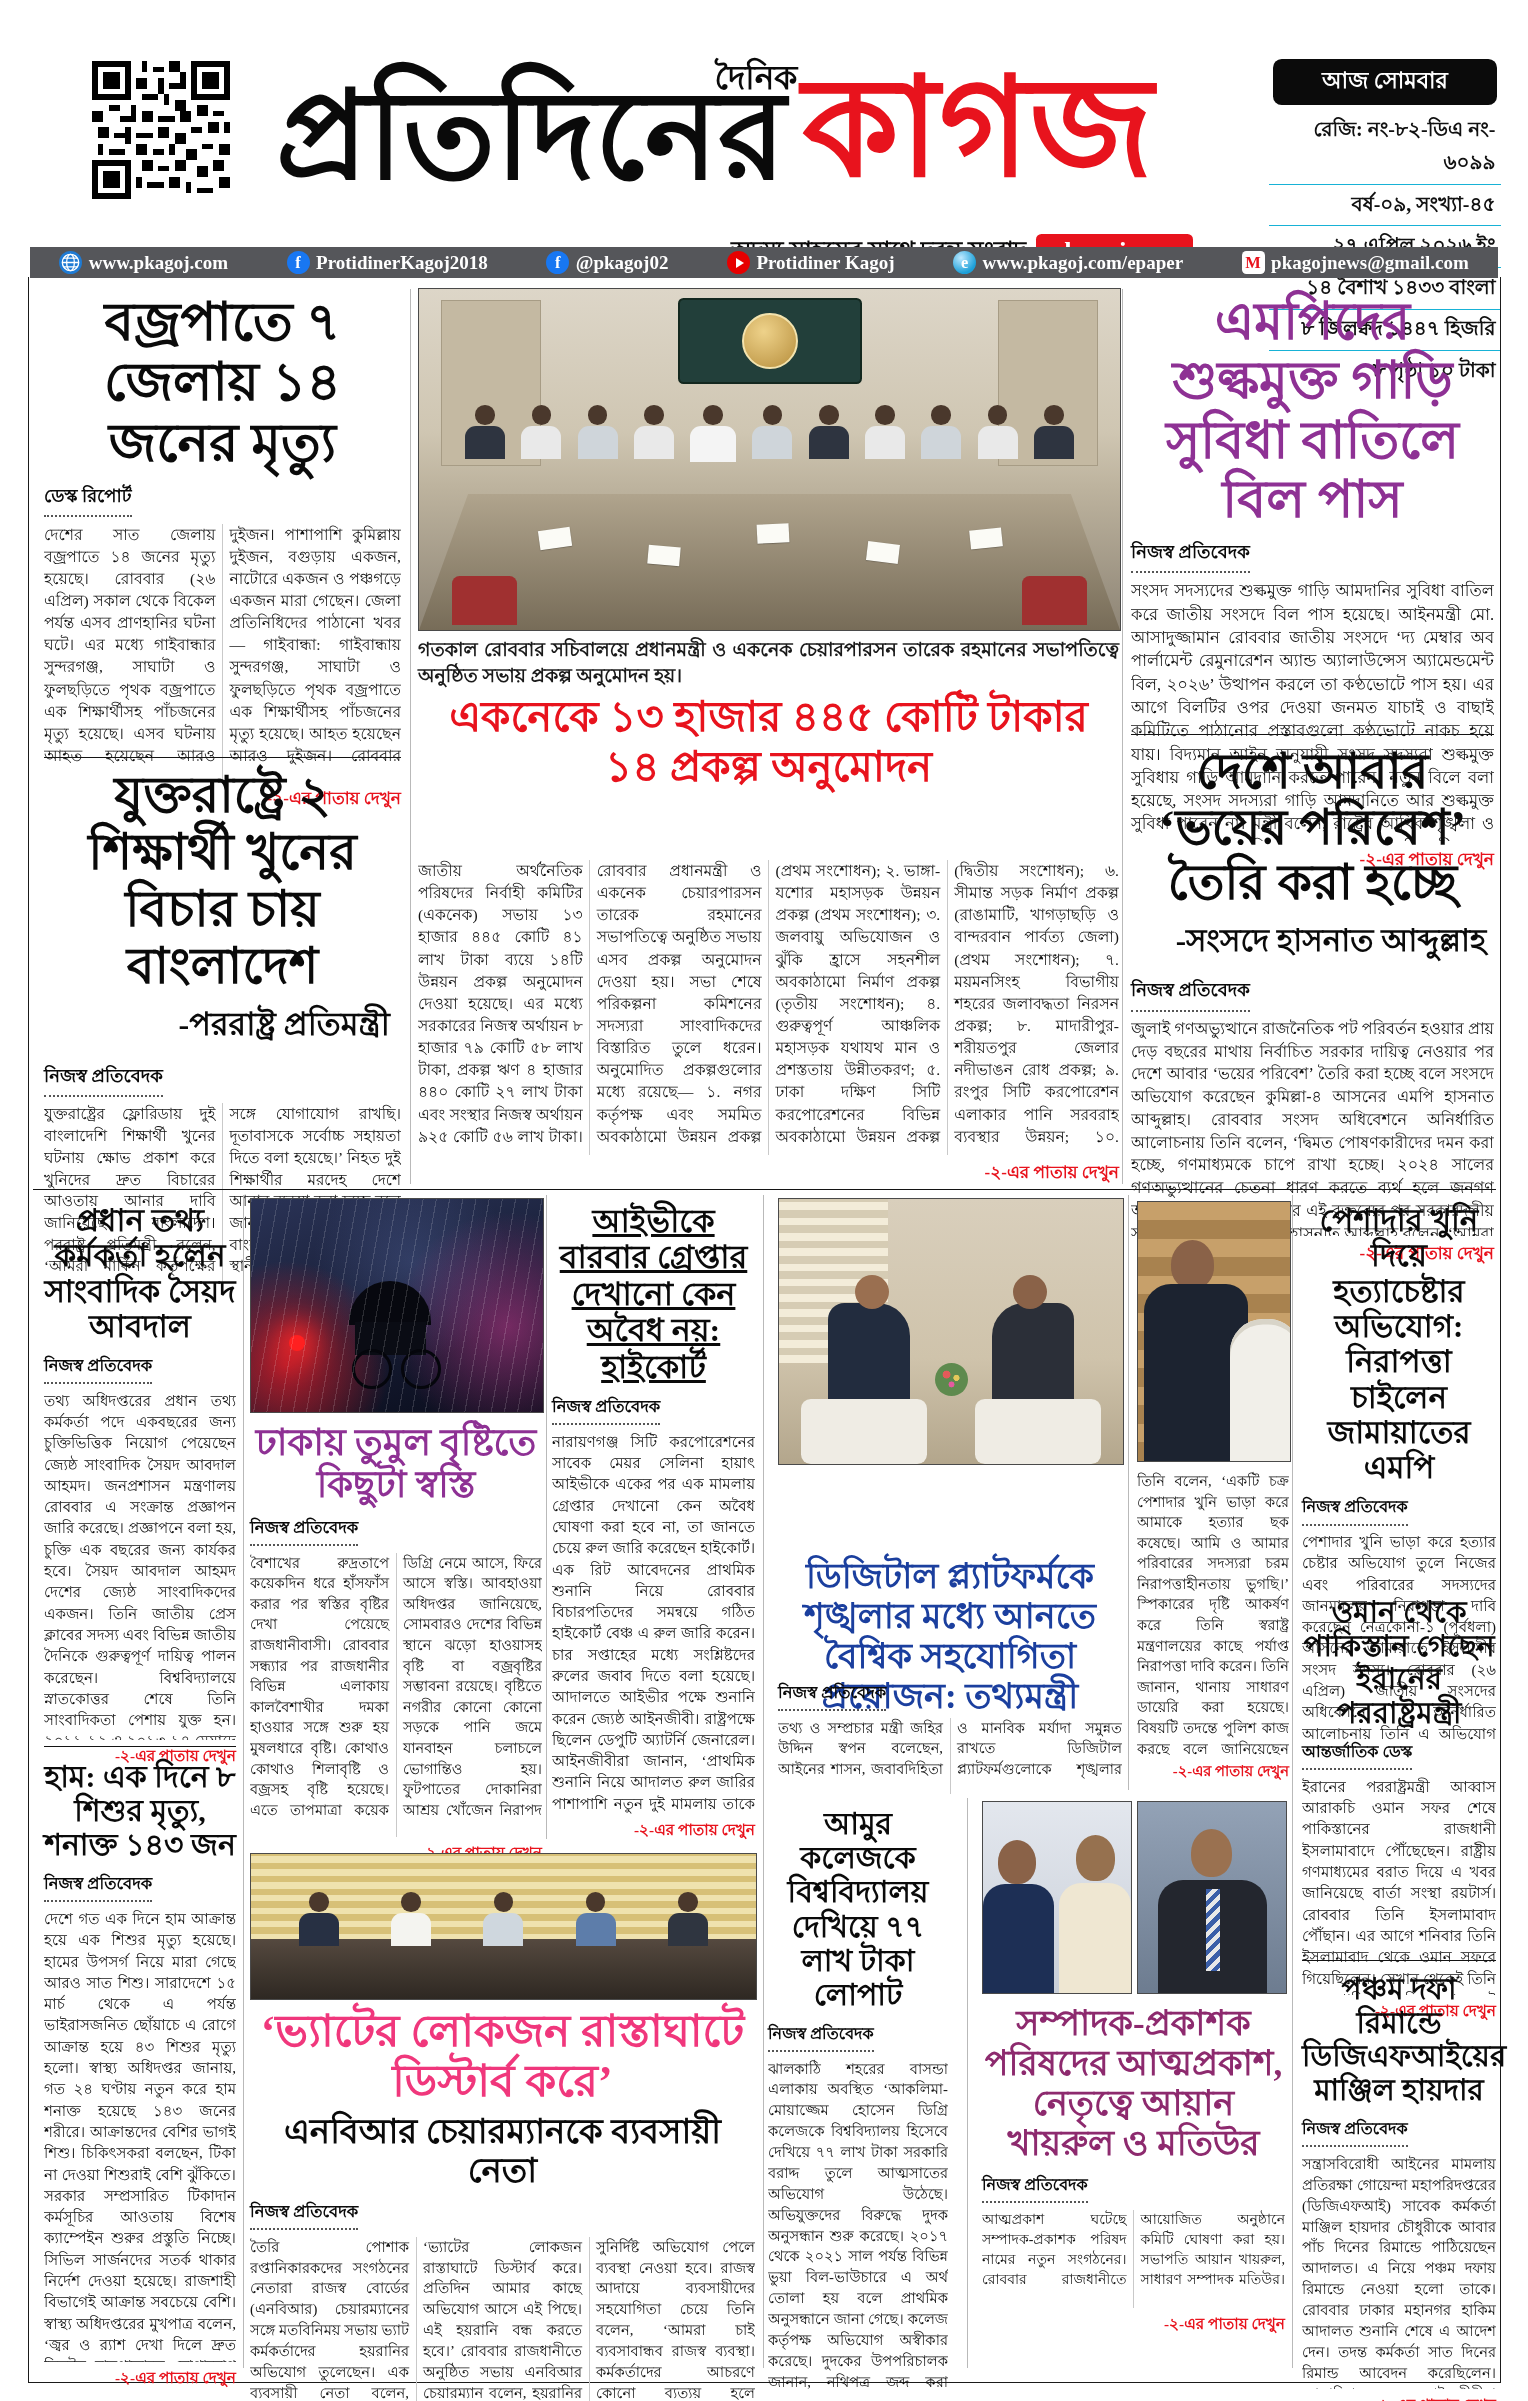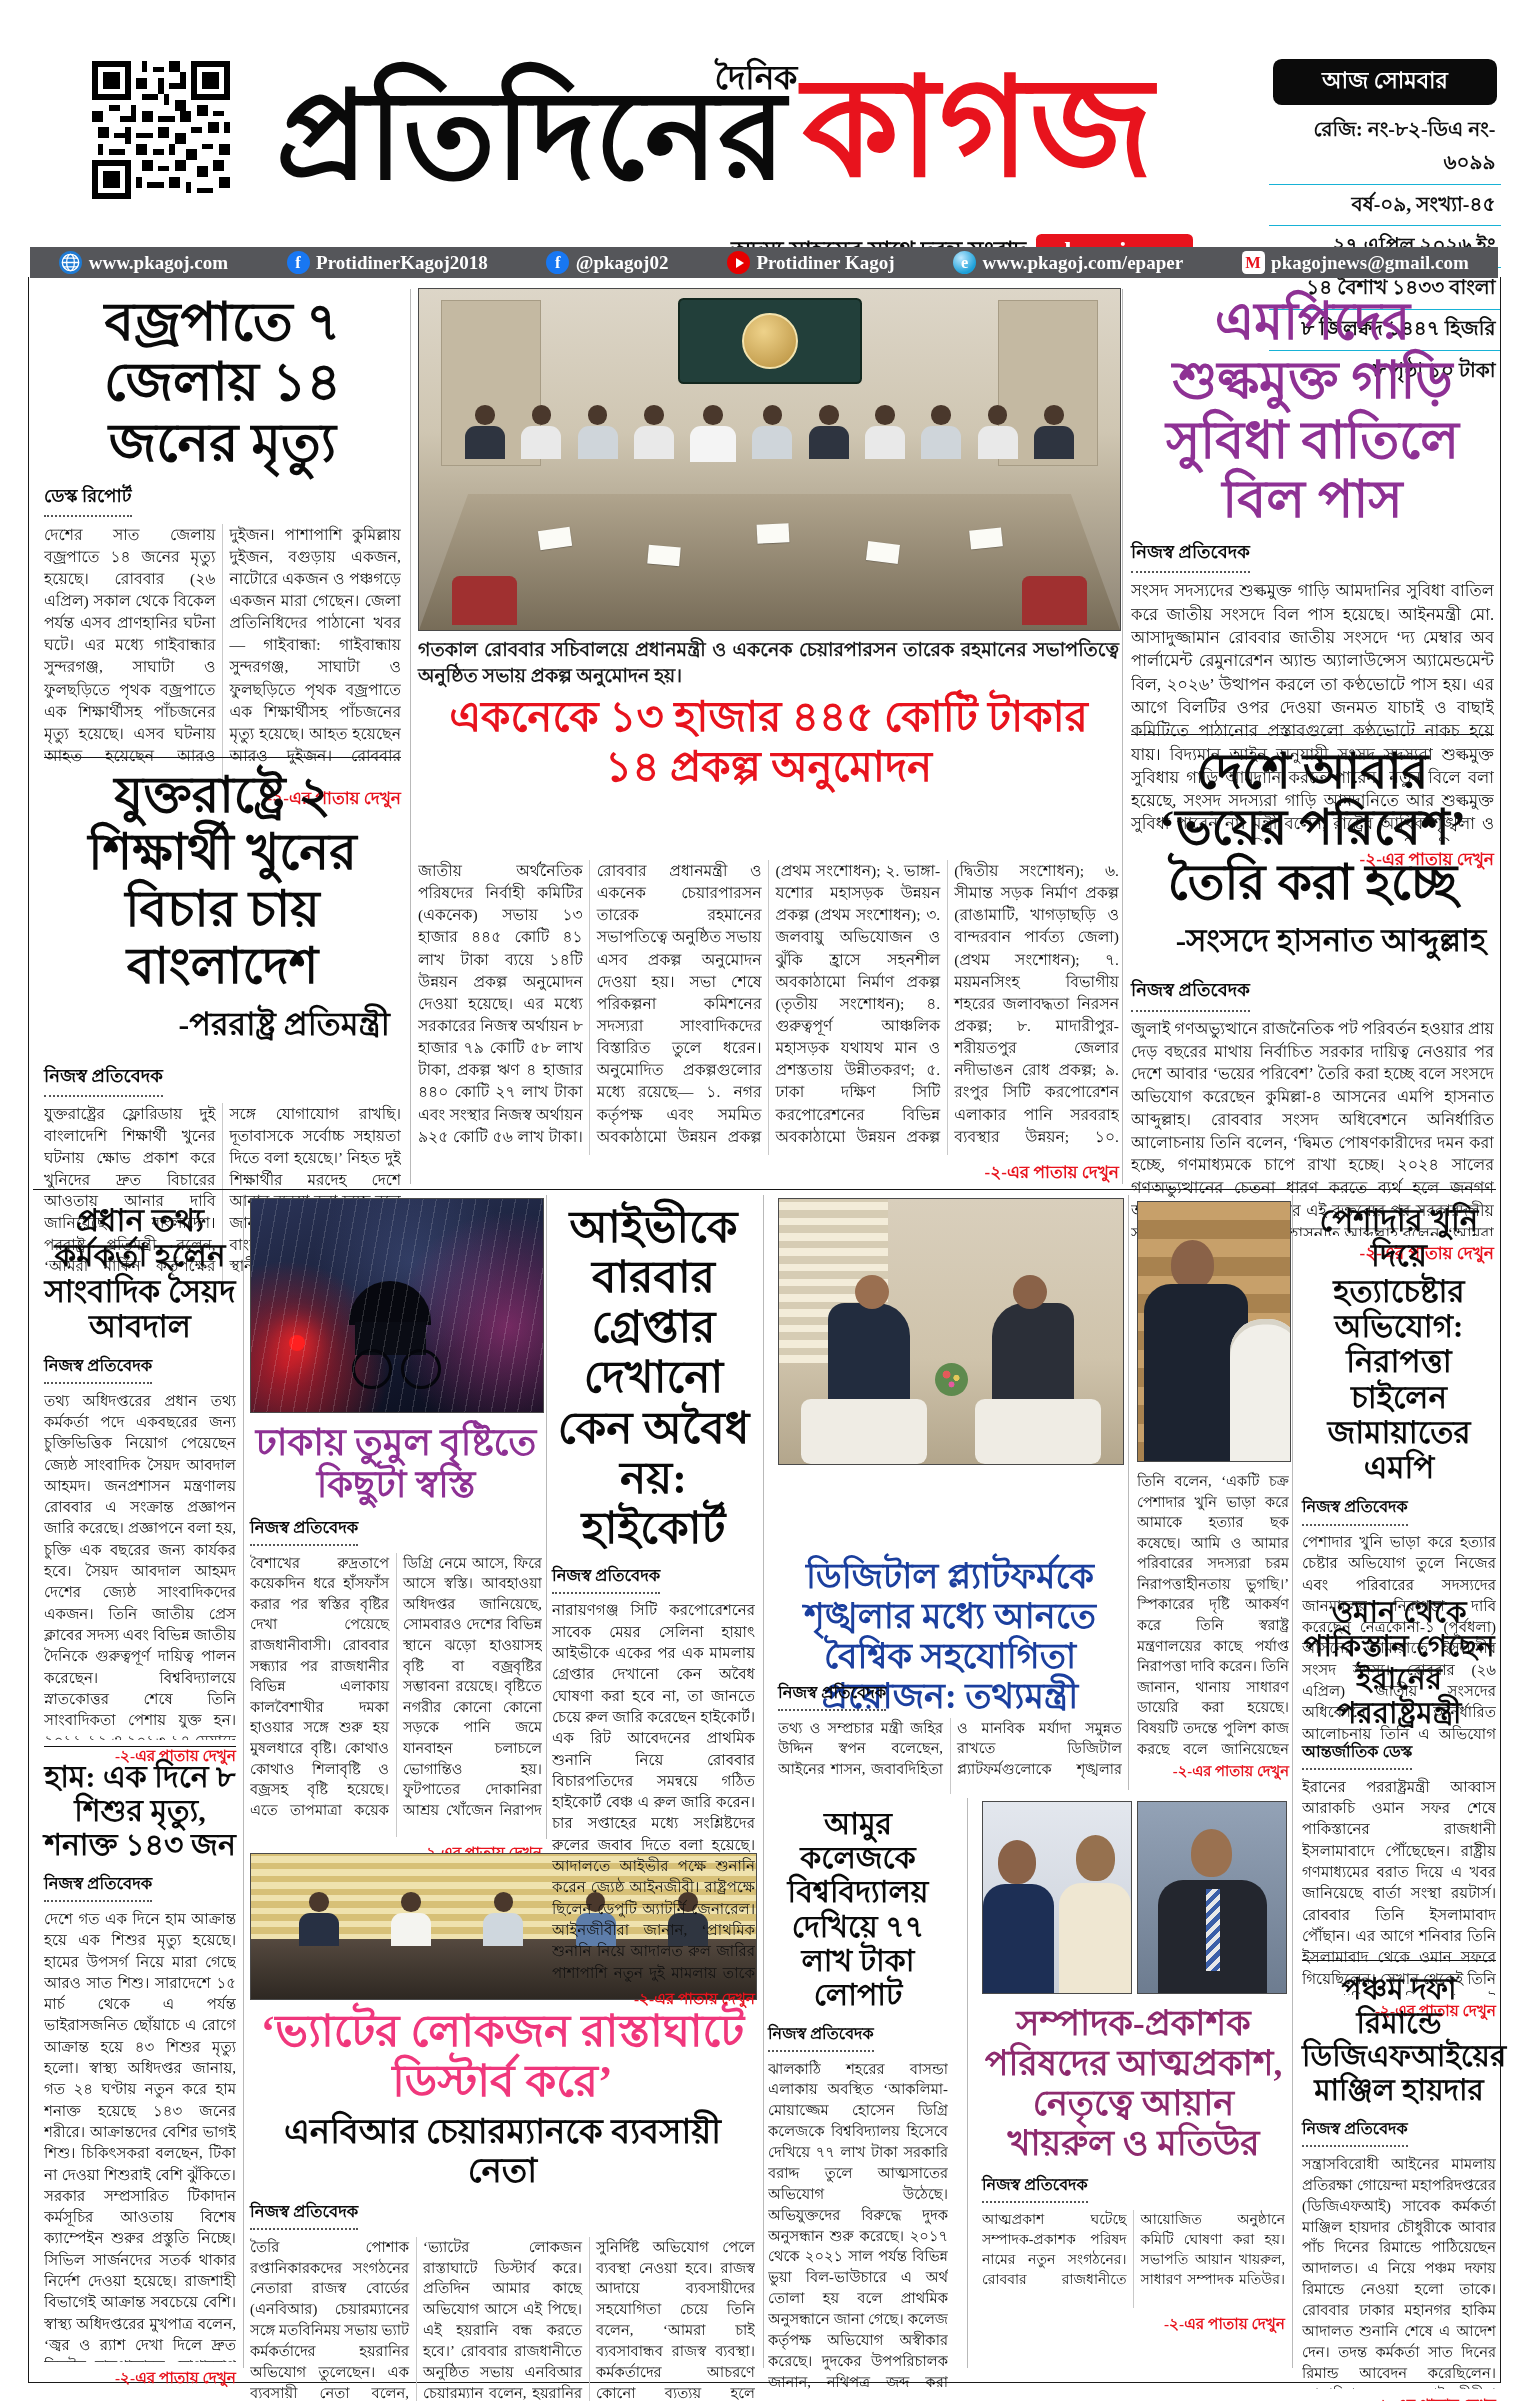--- a/index.html
+++ b/index.html
@@ -354,21 +354,21 @@
     <div class="title" style="font-size:44px;color:#f0377c;">‘ভ্যাটের লোকজন রাস্তাঘাটে ডিস্টার্ব করে’</div>
     <div class="title" style="font-size:34px;margin-top:5.5px;">এনবিআর চেয়ারম্যানকে ব্যবসায়ী নেতা</div>
     <div><span class="byline" style="font-size: 16.4px;">নিজস্ব প্রতিবেদক</span></div>
     <div class="bodytxt cols3" style="height:180px;font-size:14.7px;">তৈরি পোশাক রপ্তানিকারকদের সংগঠনের নেতারা রাজস্ব বোর্ডের (এনবিআর) চেয়ারম্যানের সঙ্গে মতবিনিময় সভায় ভ্যাট কর্মকর্তাদের হয়রানির অভিযোগ তুলেছেন। এক ব্যবসায়ী নেতা বলেন, ‘ভ্যাটের লোকজন রাস্তাঘাটে ডিস্টার্ব করে। প্রতিদিন আমার কাছে অভিযোগ আসে এই পিছে। এই হয়রানি বন্ধ করতে হবে।’ রোববার রাজধানীতে অনুষ্ঠিত সভায় এনবিআর চেয়ারম্যান বলেন, হয়রানির সুনির্দিষ্ট অভিযোগ পেলে ব্যবস্থা নেওয়া হবে। রাজস্ব আদায়ে ব্যবসায়ীদের সহযোগিতা চেয়ে তিনি বলেন, ‘আমরা চাই ব্যবসাবান্ধব রাজস্ব ব্যবস্থা। কর্মকর্তাদের আচরণে কোনো ব্যত্যয় হলে জানাবেন।’ সভায় ভ্যাট নিবন্ধন, রিটার্ন দাখিল ও রিফান্ড প্রক্রিয়া সহজ করার দাবি জানান ব্যবসায়ীরা। এনবিআর চেয়ারম্যান আশ্বাস দেন, আগামী বাজেটে এসব বিষয় বিবেচনায় নেওয়া হবে। ব্যবসায়ী নেতারা অনলাইন সেবা সম্প্রসারণ, হয়রানিমুক্ত অডিট এবং দ্রুত বন্ড লাইসেন্স নবায়নের দাবিও তুলে ধরেন। সভা শেষে উভয় পক্ষ নিয়মিত সংলাপ চালিয়ে যাওয়ার বিষয়ে একমত হয়।</div>
 
   </div>
 
   <div class="abs vrule" style="left:546px;top:1195px;height:644px;"></div>
 
   <div class="abs" style="left:552px;top:1203px;width:203px;">
-    <div class="title" style="font-size:44px;">আইভীকে বারবার গ্রেপ্তার দেখানো কেন অবৈধ নয়: হাইকোর্ট</div>
+    <div class="title" style="font-size:32px;text-decoration:underline;">আইভীকে বারবার গ্রেপ্তার দেখানো কেন অবৈধ নয়: হাইকোর্ট</div>
     <div><span class="byline" style="font-size:16.4px;">নিজস্ব প্রতিবেদক</span></div>
     <div class="bodytxt" style="height:382px;font-size:15px;">নারায়ণগঞ্জ সিটি করপোরেশনের সাবেক মেয়র সেলিনা হায়াৎ আইভীকে একের পর এক মামলায় গ্রেপ্তার দেখানো কেন অবৈধ ঘোষণা করা হবে না, তা জানতে চেয়ে রুল জারি করেছেন হাইকোর্ট। এক রিট আবেদনের প্রাথমিক শুনানি নিয়ে রোববার বিচারপতিদের সমন্বয়ে গঠিত হাইকোর্ট বেঞ্চ এ রুল জারি করেন। চার সপ্তাহের মধ্যে সংশ্লিষ্টদের রুলের জবাব দিতে বলা হয়েছে। আদালতে আইভীর পক্ষে শুনানি করেন জ্যেষ্ঠ আইনজীবী। রাষ্ট্রপক্ষে ছিলেন ডেপুটি অ্যাটর্নি জেনারেল। আইনজীবীরা জানান, ‘প্রাথমিক শুনানি নিয়ে আদালত রুল জারির পাশাপাশি নতুন দুই মামলায় তাকে গ্রেপ্তার দেখানোর আদেশের কার্যকারিতা স্থগিত করেছেন। আবার নতুন কোনো মামলায় তাকে গ্রেপ্তার দেখাতে হলে আদালতের অনুমতি নিতে হবে।’ এর আগে আরও দুই মামলায় আইভীকে গ্রেপ্তার দেখানো হয়।</div>
     <div class="cont" style="font-size:15.3px;">-২-এর পাতায় দেখুন</div>
   </div>
 
   <div class="abs vrule" style="left:763px;top:1195px;height:1173px;"></div>
 
   <div class="abs" style="left:768px;top:1807px;width:180px;">
     <div class="title" style="font-size:30px;">আমুর কলেজকে বিশ্ববিদ্যালয় দেখিয়ে ৭৭ লাখ টাকা লোপাট</div>
     <div><span class="byline" style="font-size:16px;">নিজস্ব প্রতিবেদক</span></div>

